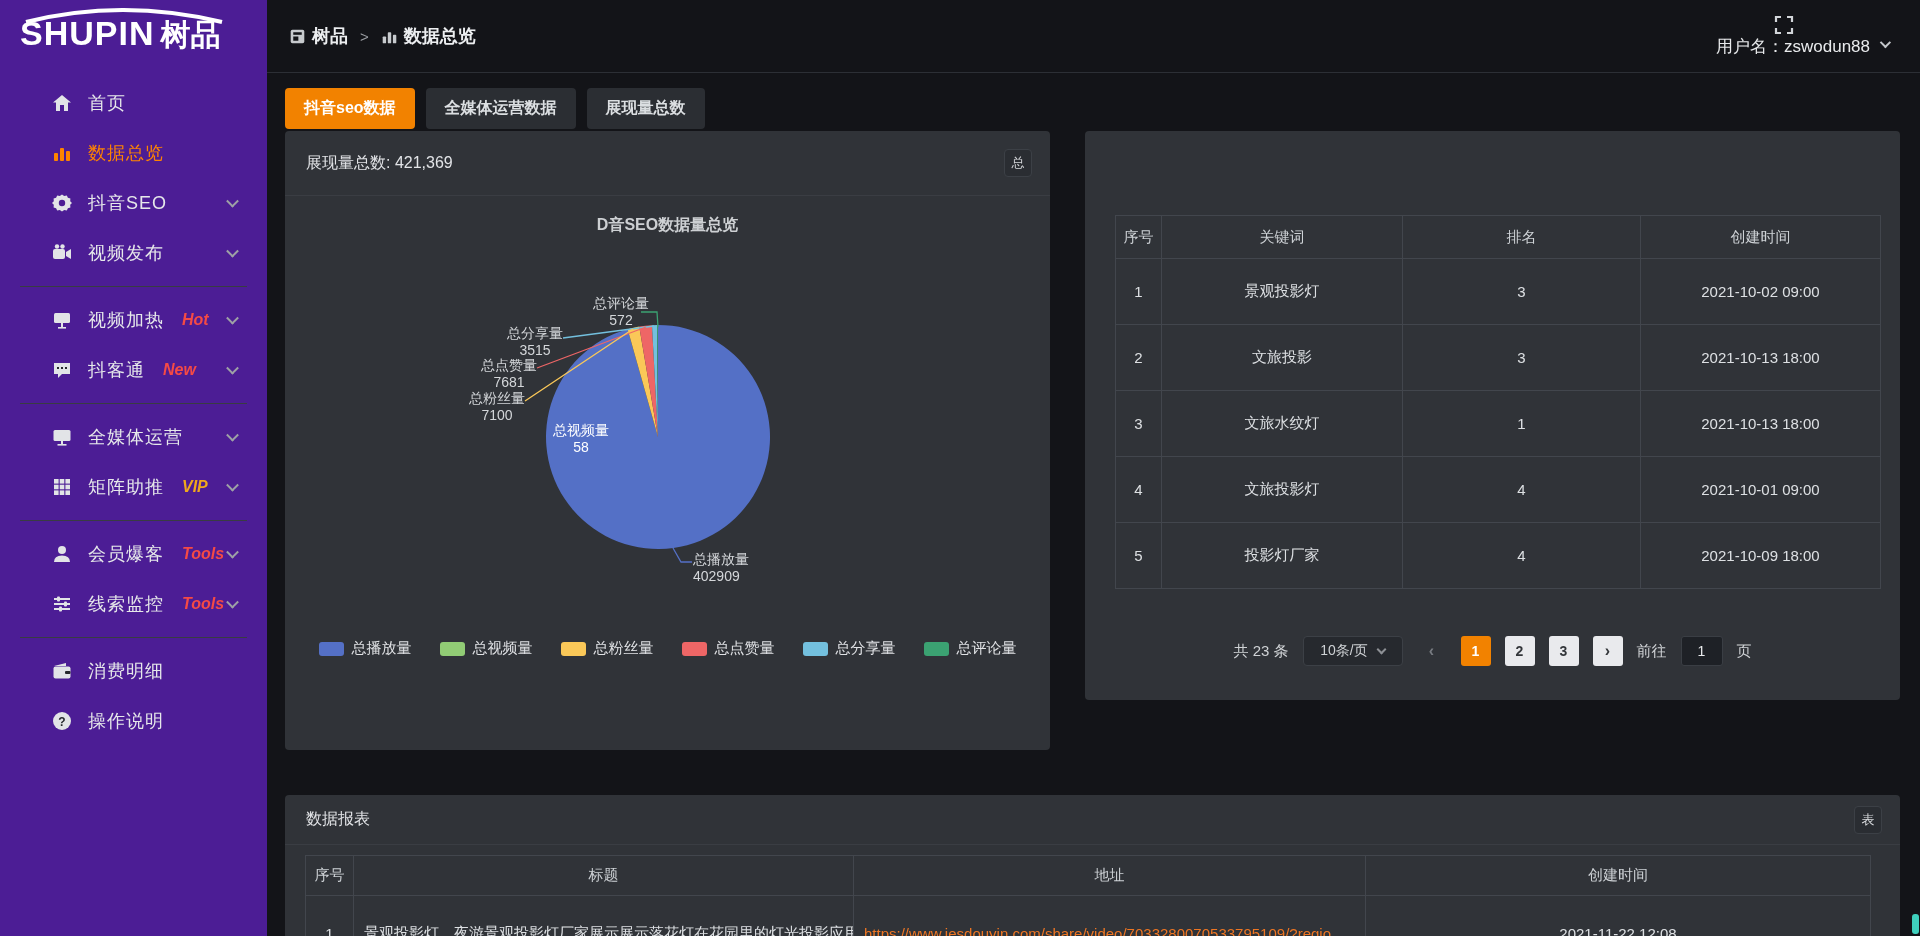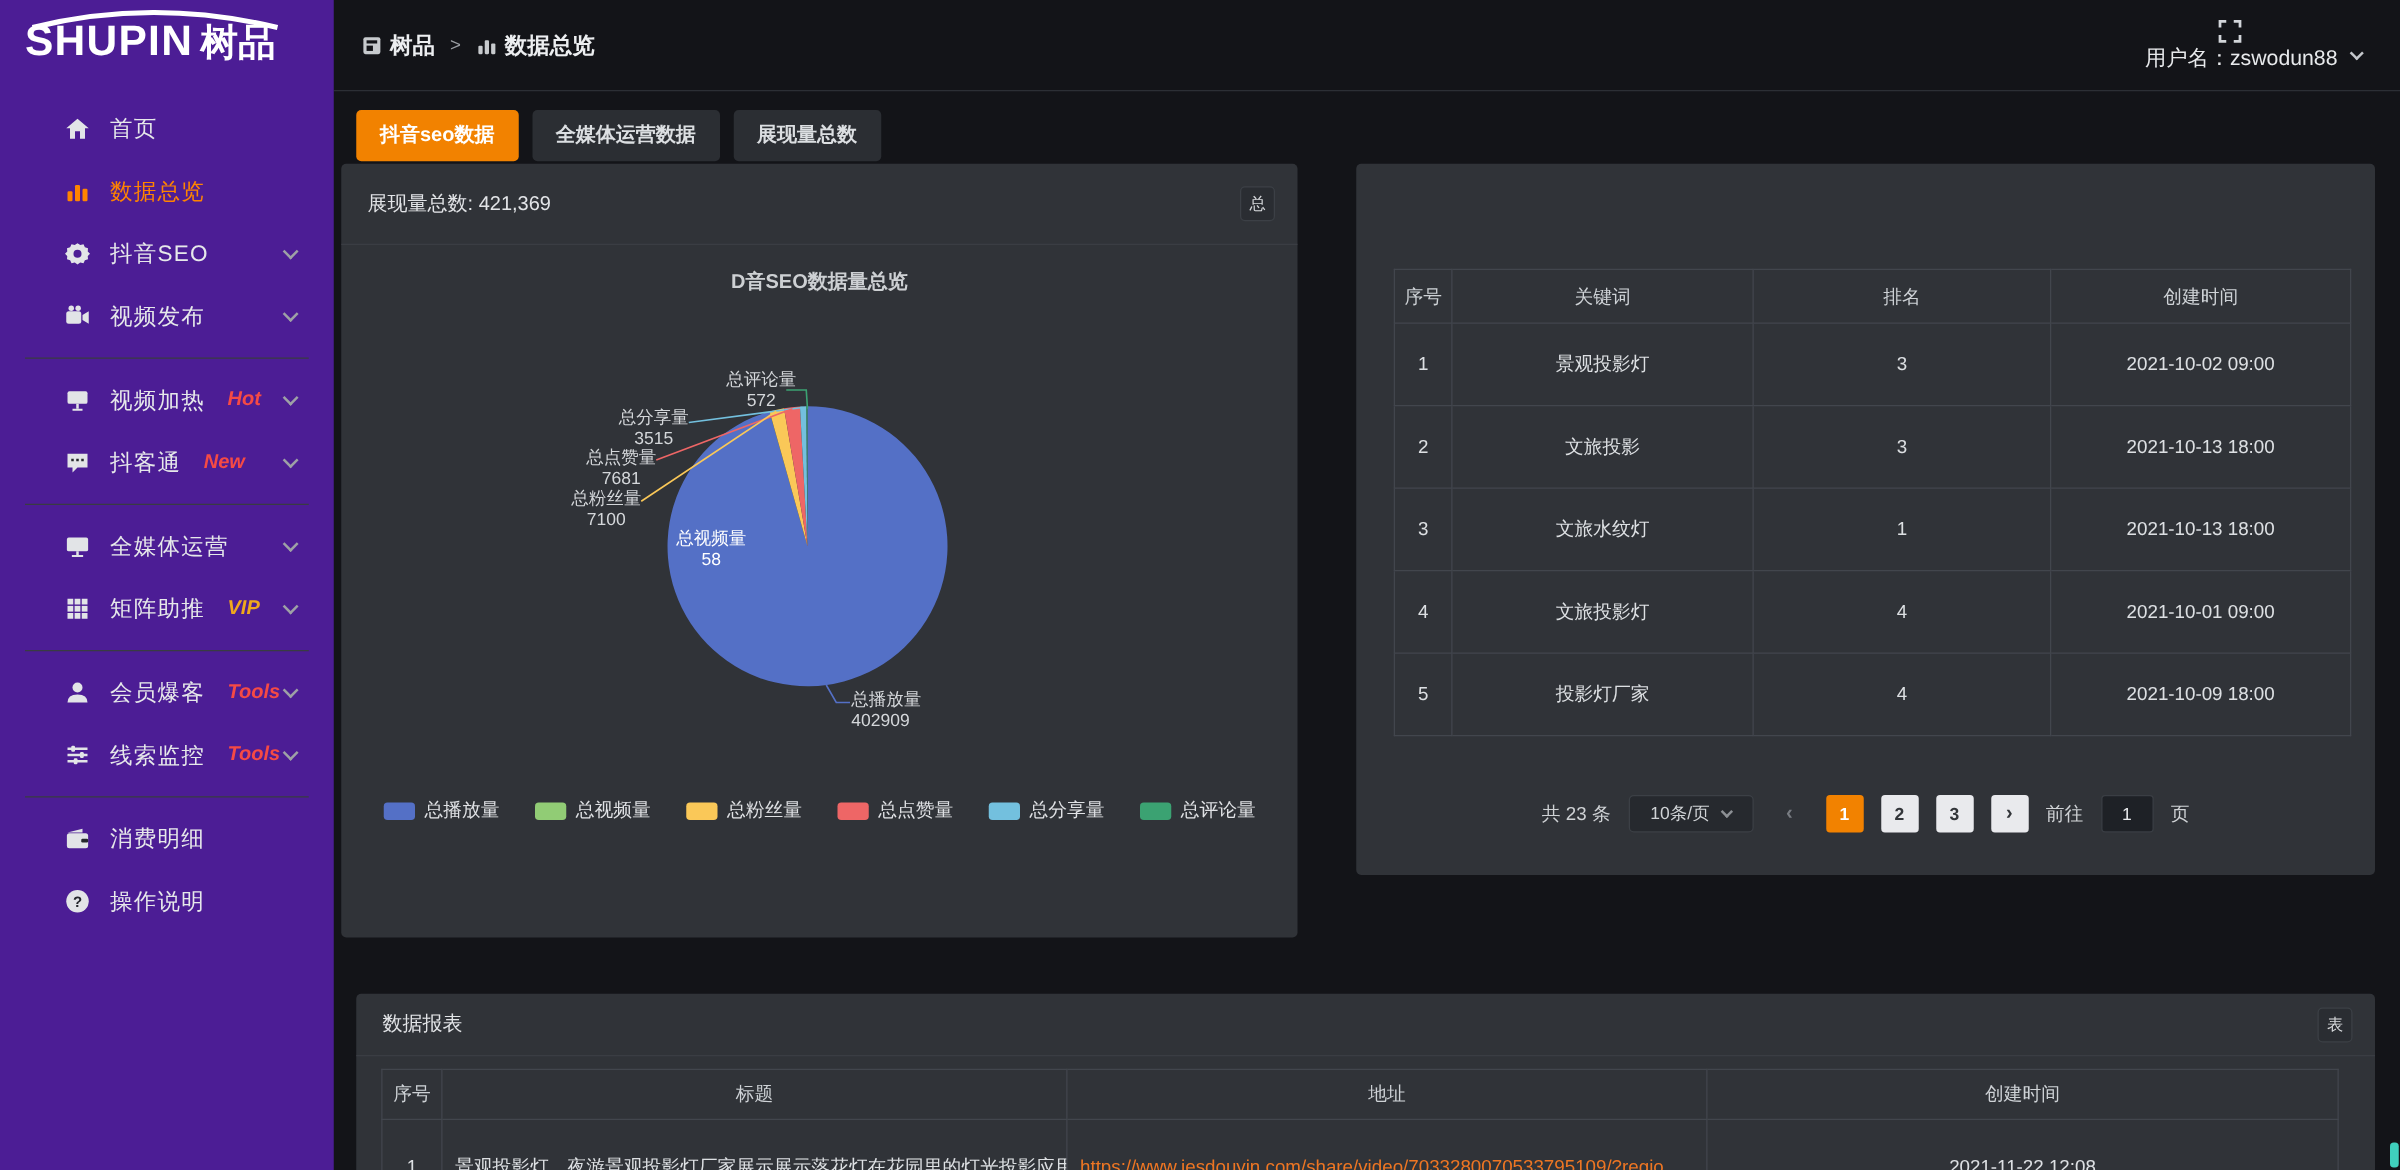--- a/index.html
+++ b/index.html
@@ -48,21 +48,21 @@
 
   
   .tabs { position:absolute; left:285px; top:88px; display:flex; gap:11px; }
   .tab { height:41px; padding:0 19px; border-radius:4px; background:#2b2e33;
     color:#dcdfe2; font-size:16px; font-weight:bold; display:flex; align-items:center;
     cursor:pointer; }
   .tab.active { background:#f28200; color:#fff; }
 
   
   .panel { position:absolute; background:#303338; border-radius:4px; }
-  .chart-panel  { left:273px; top:131px; width:765px; height:619px; }
+  .chart-panel  { left:285px; top:131px; width:765px; height:619px; }
   .rank-panel   { left:1085px; top:131px; width:815px; height:569px; }
   .report-panel { left:285px; top:795px; width:1615px; height:330px; }
   .panel-head { display:flex; align-items:center; padding:0 18px 0 21px;
     border-bottom:1px solid #3a3d43; }
   .chart-panel .panel-head { height:65px; }
   .rank-panel .panel-head { height:80px; }
   .report-panel .panel-head { height:50px; }
   .panel-title { font-size:16px; color:#e2e4e7; }
   .corner-btn { margin-left:auto; width:28px; height:28px; border-radius:4px;
     background:#2a2d32; border:1px solid #3c4046; color:#d8dadd; font-size:13px;

